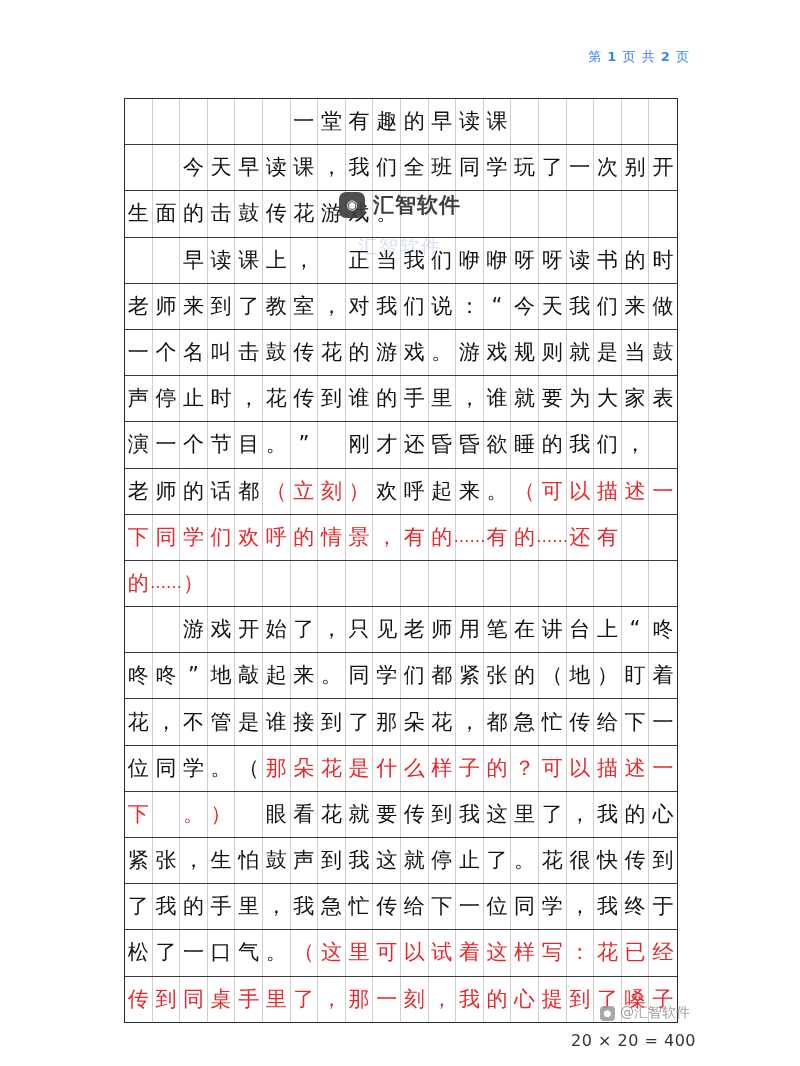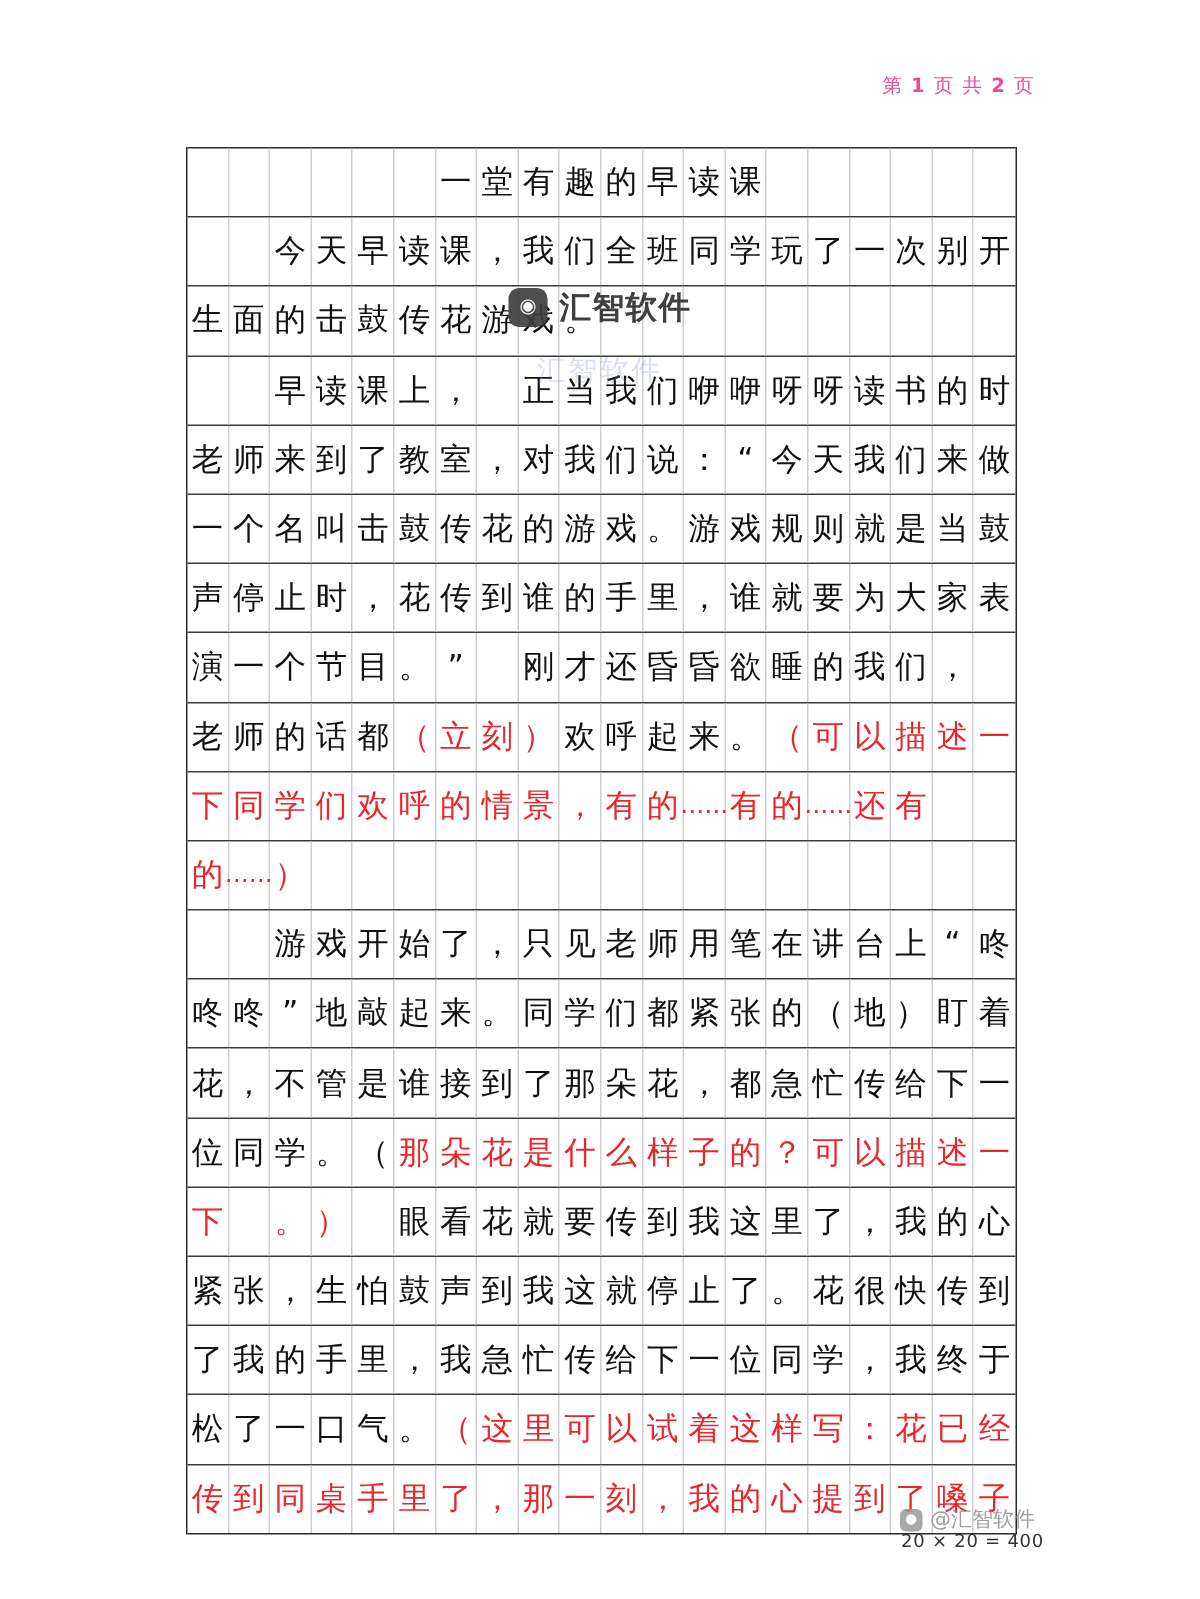--- a/index.html
+++ b/index.html
@@ -13,32 +13,32 @@
     position: relative;
     font-family: "Liberation Serif", serif;
     overflow: hidden;
   }
 
   .page-header {
     position: absolute;
     top: 48px;
     right: 110px;
     font-size: 13px;
-    color: #ec4899;
+    color: #3b82f6;
     letter-spacing: 1px;
     font-family: "DejaVu Sans", sans-serif;
     margin-left: 12px;
   }
   .page-header .num { font-weight: bold; }
 
   .page-footer {
     position: absolute;
-    bottom: 32px;
+    bottom: 16px;
     right: 104px;
-    font-size: 12px;
+    font-size: 16px;
     color: #333;
     font-family: "DejaVu Sans", sans-serif;
     letter-spacing: 0.5px;
     text-align: center;
   }
 
   
   .sheet {
     position: absolute;
     left: 124px;

